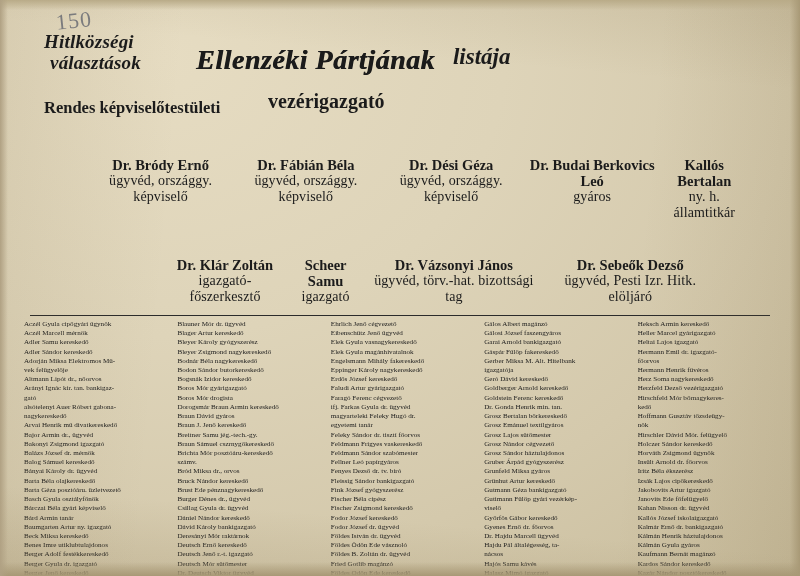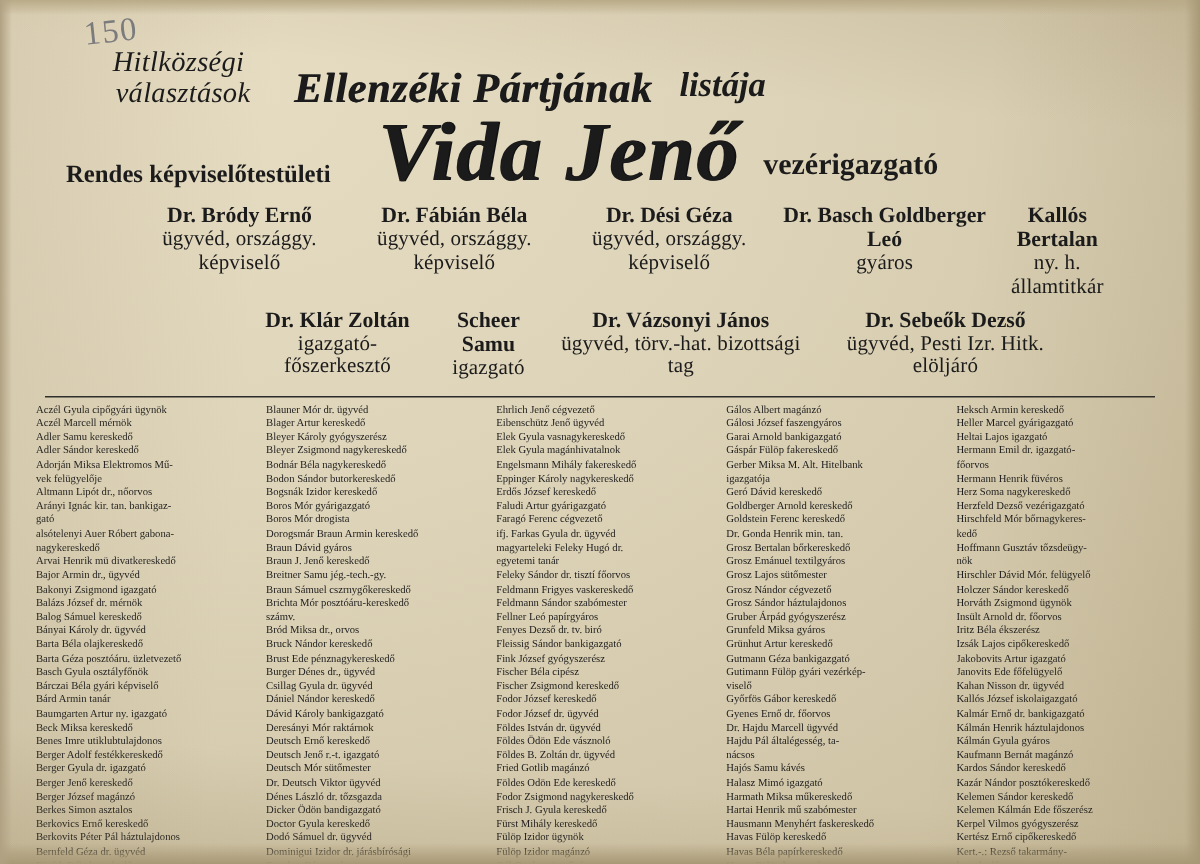--- a/index.html
+++ b/index.html
@@ -46,28 +46,27 @@
   
   .header{
     position:relative;
     padding:26px 22px 4px 44px;
     color:#1b1b1b;
   }
   .hdr-row1{
     display:flex;align-items:flex-start;
   }
   .kisebb{
-    font-weight:normal;
+    font-weight:bold;
     font-size:19px;
     line-height:1.08;
     font-style:italic;
     letter-spacing:.2px;
     padding-top:6px;
     width:150px;
-    text-align:center;
   }
   .kisebb div:nth-child(2){padding-left:6px;}
   .ellenzeki{
     font-size:28px;
     font-style:italic;
     font-weight:bold;
     letter-spacing:.5px;
     line-height:1;
     margin-left:2px;
     text-shadow:0.5px 0 0 #1b1b1b;
@@ -75,21 +74,21 @@
   }
   .listaja{
     font-size:23px;
     font-style:italic;
     font-weight:bold;
     align-self:flex-end;
     padding-left:18px;
     padding-bottom:4px;
   }
   .hdr-row2{
-    display:flex;align-items:flex-end;margin-top:2px;
+    display:flex;align-items:flex-end;margin-top:16px;
   }
   .rendes{
     font-size:16.5px;
     font-weight:bold;
     line-height:1.18;
     width:208px;
     padding-bottom:4px;
   }
   .vida{
     font-family:"Liberation Serif", serif;
@@ -110,20 +109,21 @@
   
   .cand-row{
     display:flex;
     justify-content:space-between;
     padding:4px 30px 0 44px;
     margin-top:2px;
   }
   .cand{
     text-align:center;
     line-height:1.12;
+    margin-top:30px;
   }
   .cand .nm{font-size:14.5px;font-weight:bold;}
   .cand .ro{font-size:14px;letter-spacing:.1px;}
   .cand-row.r2{padding-left:120px;padding-right:60px;}
 
   .rule{
     margin:6px 30px 4px 30px;
     border-top:1.6px solid #2b2b2b;
   }
 
@@ -166,39 +166,38 @@
         <div>választások</div>
       </div>
       <div class="ellenzeki">Ellenzéki Pártjának</div>
       <div class="listaja">listája</div>
     </div>
 
     <div class="hdr-row2">
       <div class="rendes">
         <div>Rendes képviselőtestületi</div>
       </div>
-      <div class="vida">Vida Jenő</div>
       <div class="vezerigazgato">vezérigazgató</div>
     </div>
 
     <div class="cand-row r1">
       <div class="cand">
         <div class="nm">Dr. Bródy Ernő</div>
         <div class="ro">ügyvéd, országgy. képviselő</div>
       </div>
       <div class="cand">
         <div class="nm">Dr. Fábián Béla</div>
         <div class="ro">ügyvéd, országgy. képviselő</div>
       </div>
       <div class="cand">
         <div class="nm">Dr. Dési Géza</div>
         <div class="ro">ügyvéd, országgy. képviselő</div>
       </div>
       <div class="cand">
-        <div class="nm">Dr. Basch Goldberger Leó</div>
+        <div class="nm">Dr. Budai Berkovics Leó</div>
         <div class="ro">gyáros</div>
       </div>
       <div class="cand">
         <div class="nm">Kallós Bertalan</div>
         <div class="ro">ny. h. államtitkár</div>
       </div>
     </div>
 
     <div class="cand-row r2">
       <div class="cand">

